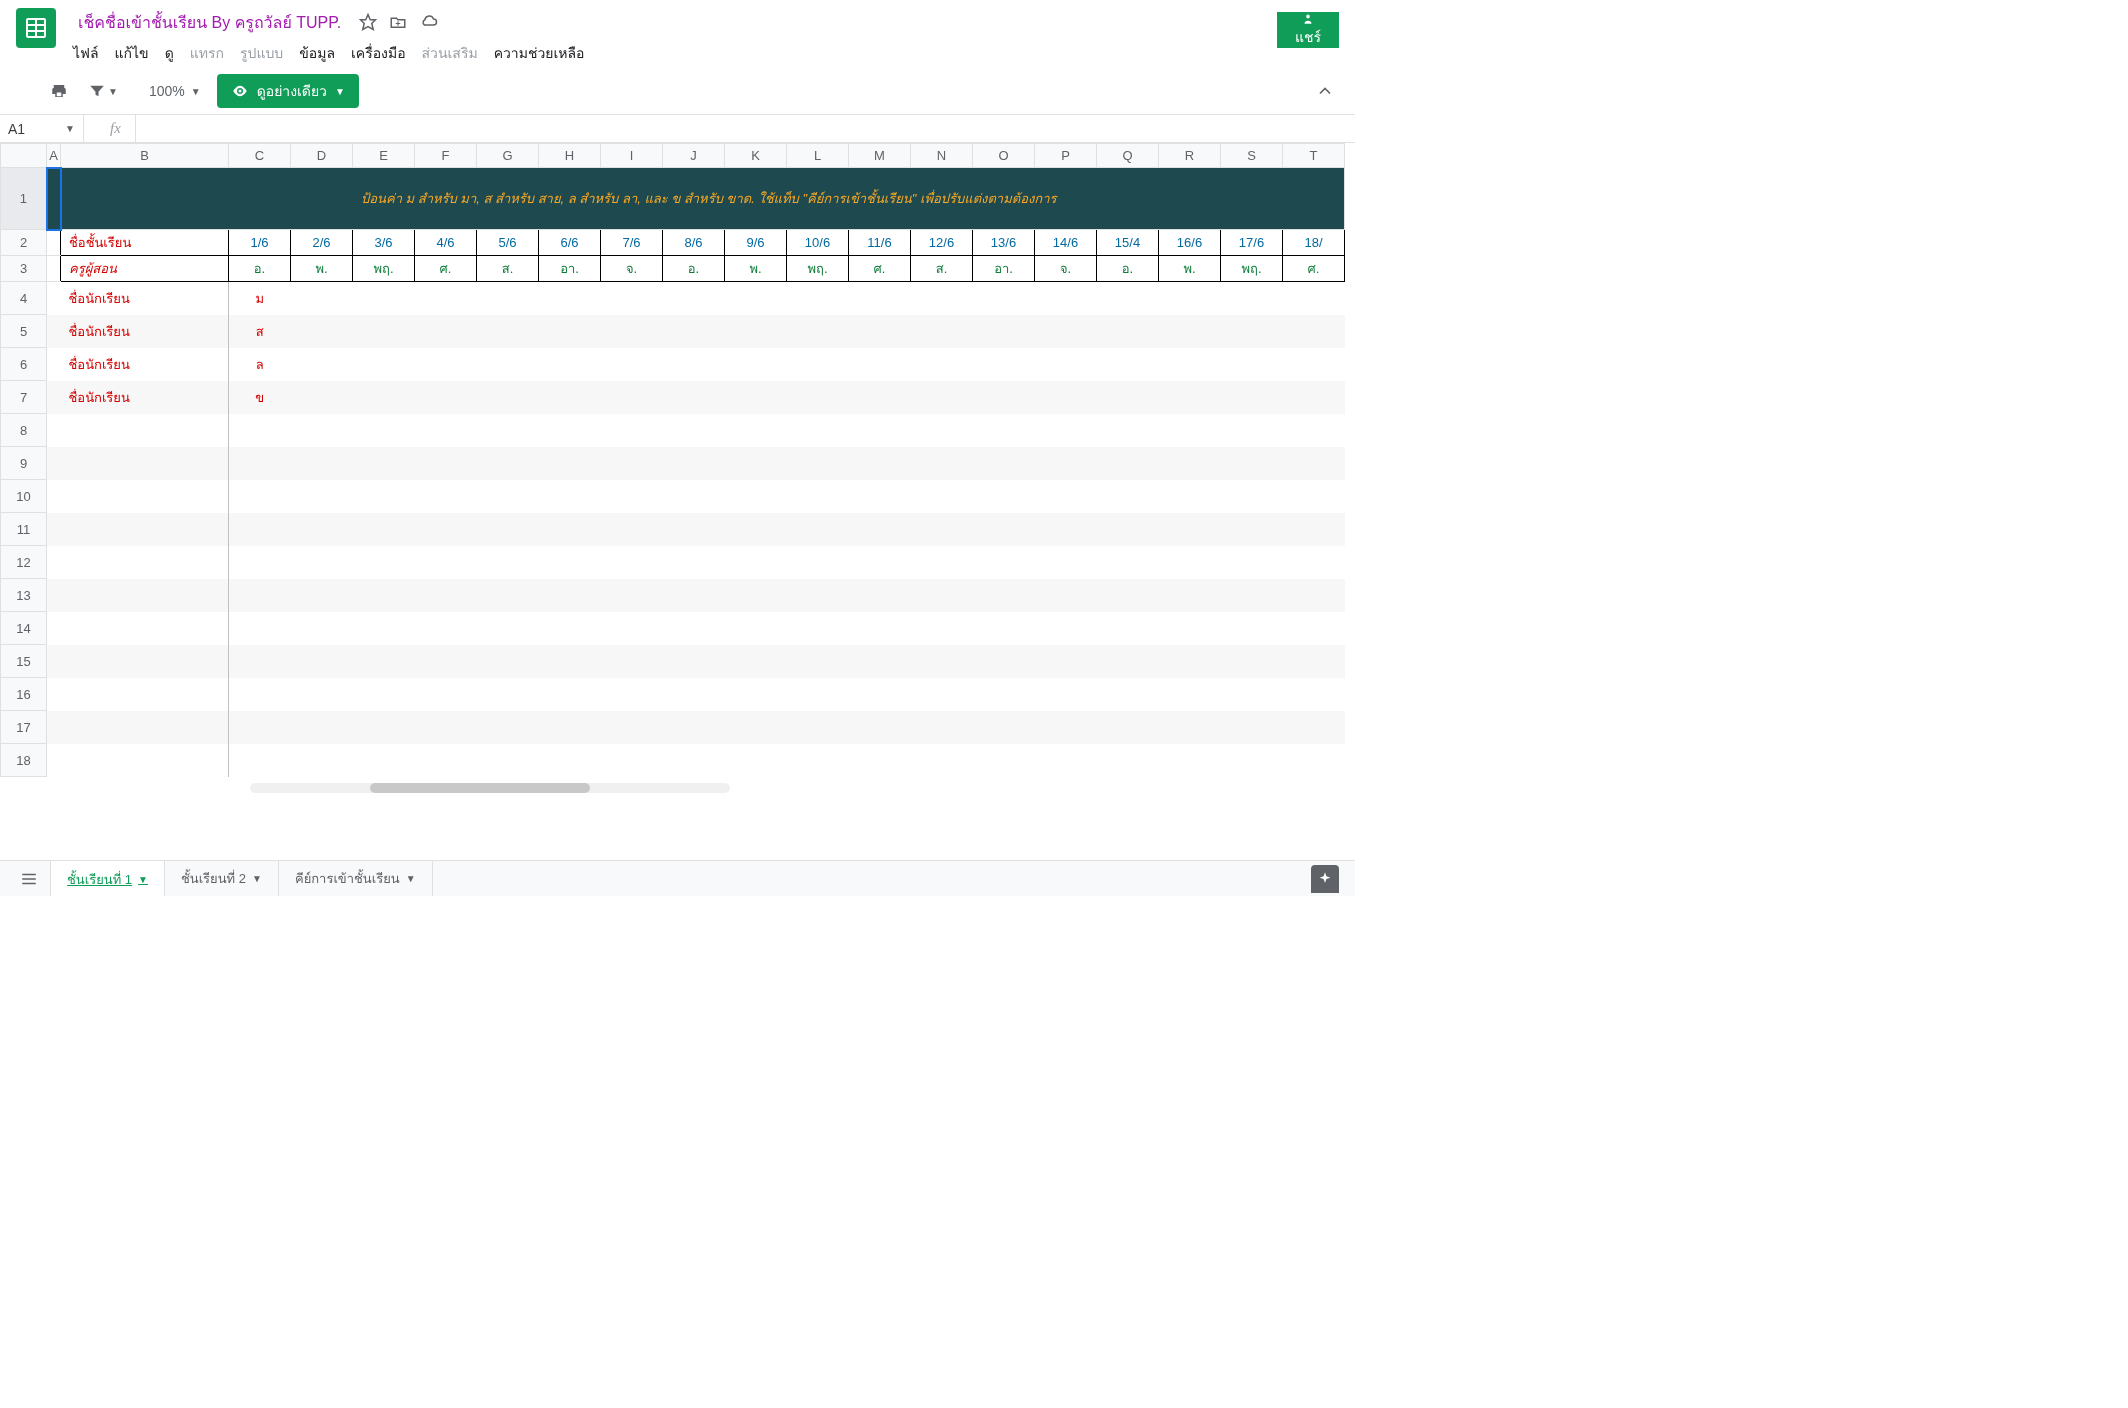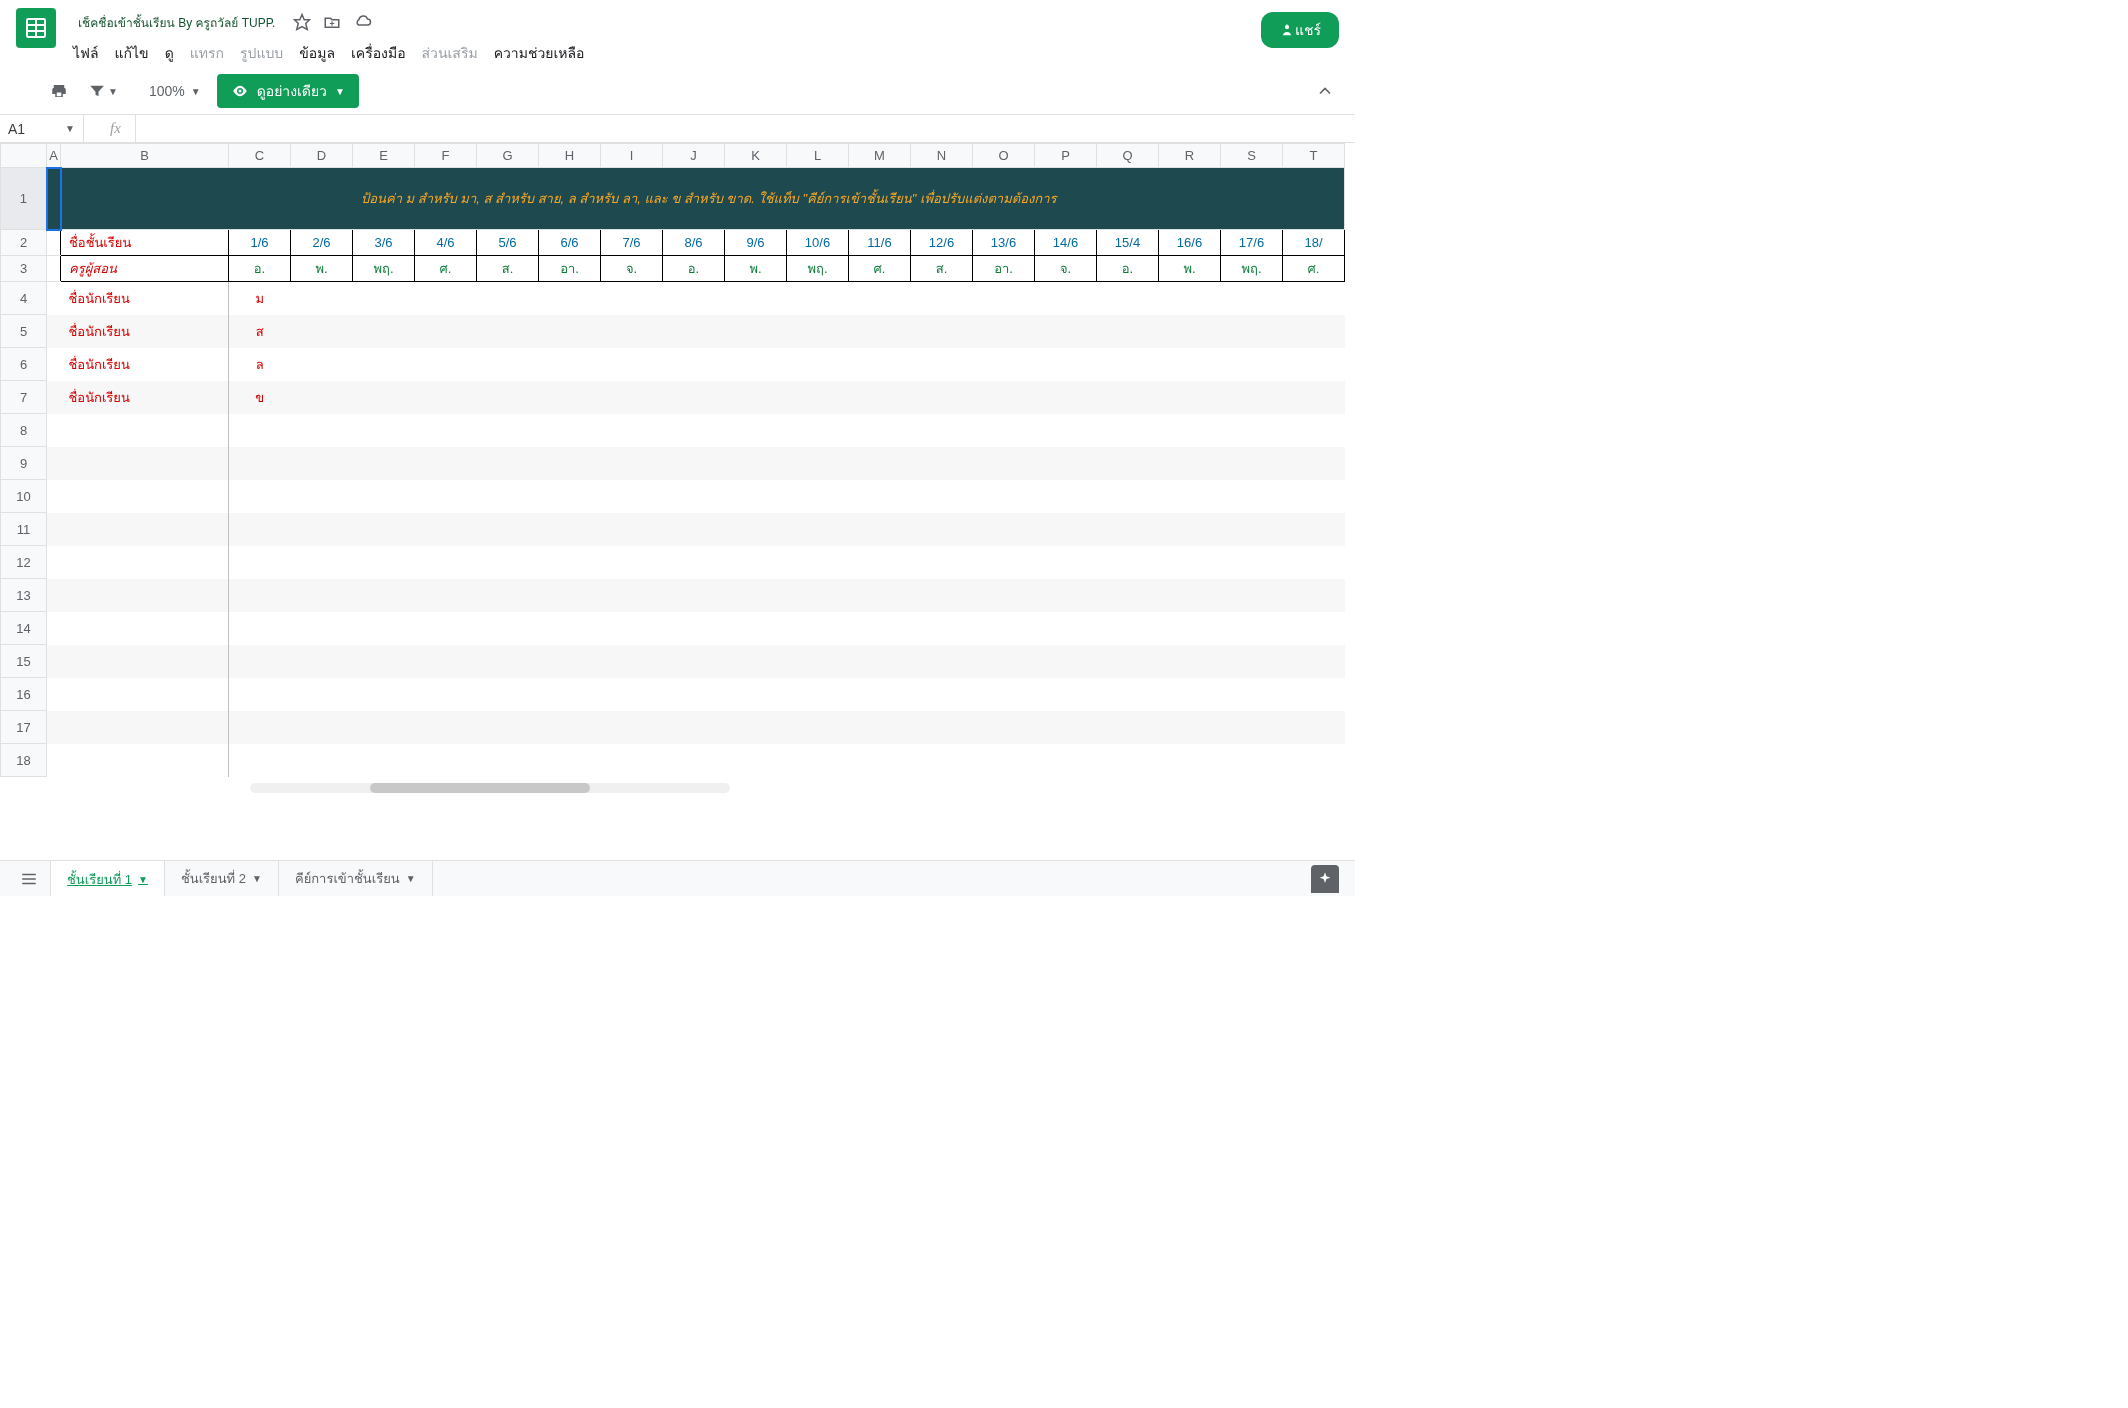--- a/index.html
+++ b/index.html
@@ -4,27 +4,27 @@
 <style>
 * { box-sizing: border-box; margin: 0; padding: 0; }
 body { font-family: Arial, "Helvetica Neue", sans-serif; font-size: 13px; color: #202124; background: #fff; overflow: hidden; width: 1355px; height: 896px; position: relative; }
 
 
 .header { display: flex; align-items: flex-start; padding: 8px 16px 0 16px; }
 .logo { width: 40px; height: 40px; background: #0f9d58; border-radius: 4px; display: flex; align-items: center; justify-content: center; margin-right: 16px; flex-shrink: 0; }
 .logo svg { width: 24px; height: 24px; }
 .title-area { flex: 1; }
 .title-row { display: flex; align-items: center; height: 28px; }
-.doc-title { font-size: 12px; color: #14532d; padding: 2px 6px; }
+.doc-title { font-size: 16px; color: #a21caf; padding: 2px 6px; }
 .title-icons { display: flex; gap: 12px; margin-left: 12px; align-items: center; }
 .title-icons span { color: #5f6368; cursor: pointer; }
 .menubar { display: flex; gap: 2px; margin-top: 2px; margin-left: -6px; }
 .menubar span { padding: 4px 7px; font-size: 14px; color: #202124; cursor: pointer; border-radius: 4px; }
 .menubar span.disabled { color: #9aa0a6; }
-.share-btn { background: #0f9d58; color: #fff; border: none; border-radius: 12px; padding: 0 18px; height: 36px; font-size: 14px; font-weight: 500; display: flex; align-items: center; gap: 0; cursor: pointer; margin-top: 4px; }
+.share-btn { background: #0f9d58; color: #fff; border: none; border-radius: 0; padding: 0 18px; height: 36px; font-size: 14px; font-weight: 500; display: flex; align-items: center; gap: 0; cursor: pointer; margin-top: 4px; flex-direction: column; }
 
 
 .toolbar { display: flex; align-items: center; padding: 6px 16px 6px 44px; border-bottom: 1px solid #e0e0e0; gap: 8px; }
 .tb-item { color: #5f6368; padding: 4px 6px; cursor: pointer; display: flex; align-items: center; }
 .tb-sep { width: 1px; }
 .zoom { color: #5f6368; font-size: 14px; padding: 4px 8px; display: flex; align-items: center; gap: 6px; }
 .view-btn { background: #0f9d58; color: #fff; border: none; border-radius: 4px; padding: 6px 14px; font-size: 14px; display: flex; align-items: center; gap: 8px; cursor: pointer; }
 .collapse { margin-left: auto; color: #5f6368; cursor: pointer; padding: 4px; }
 
 

